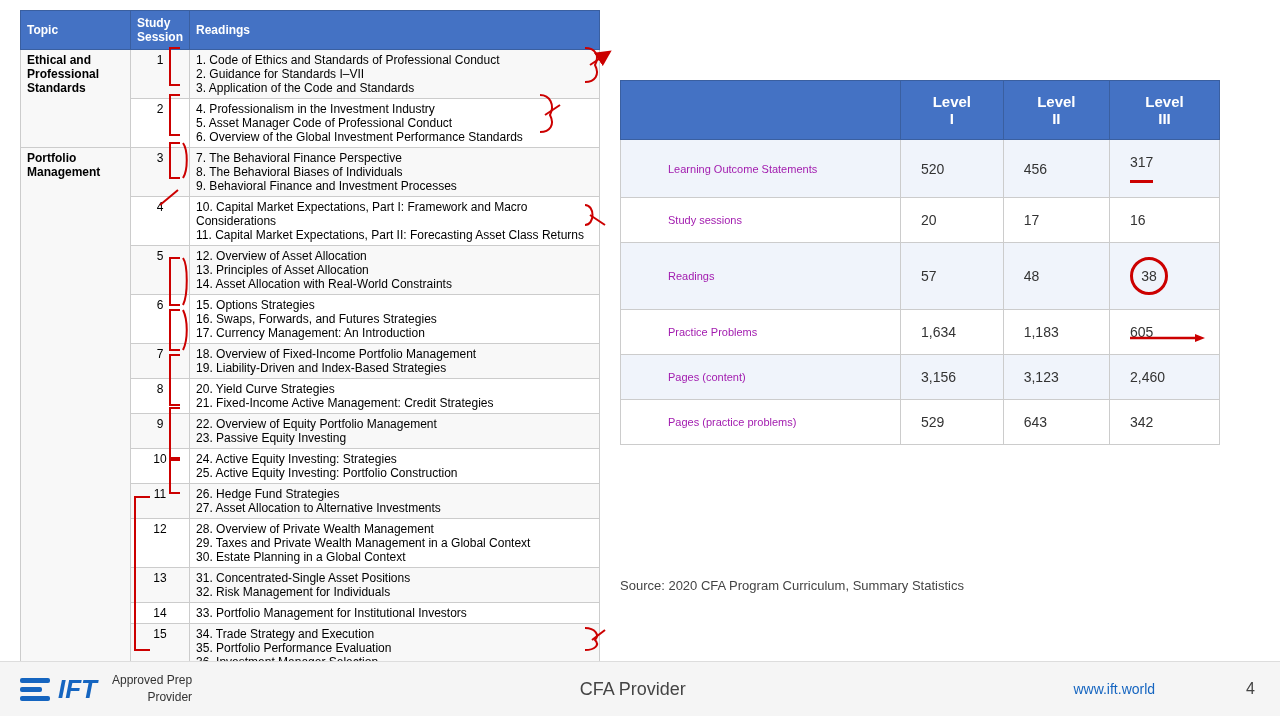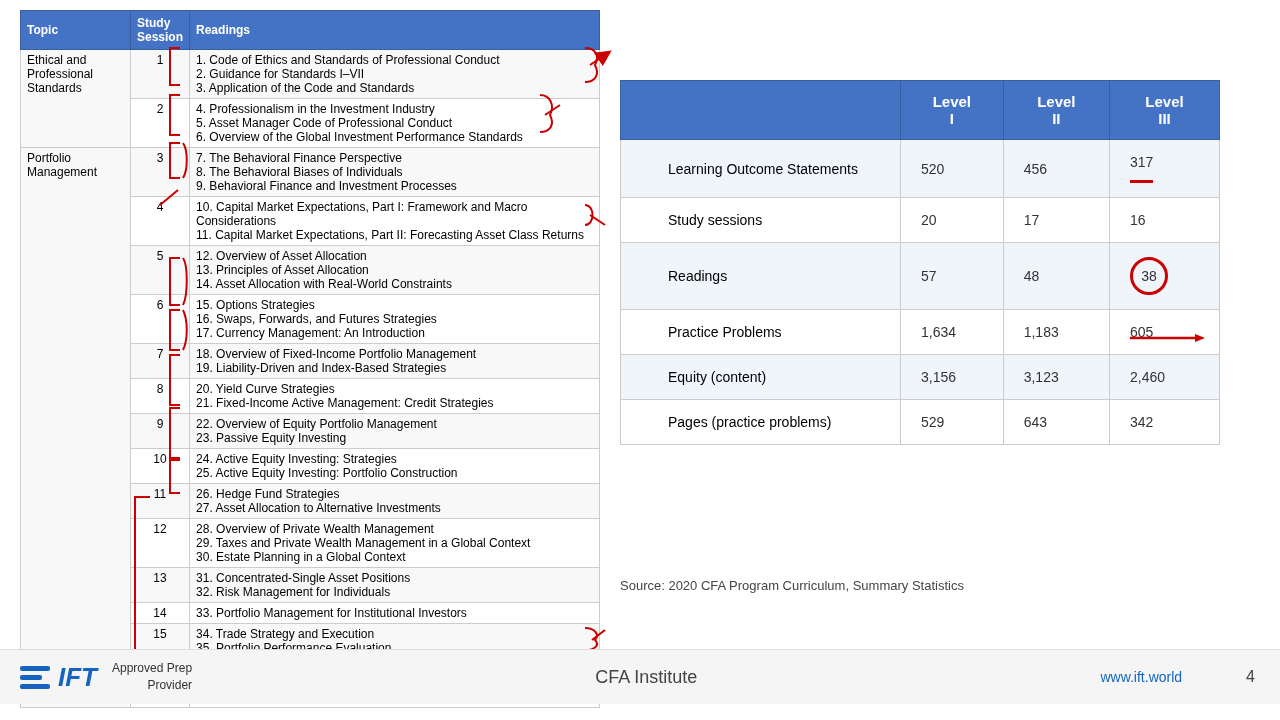--- a/index.html
+++ b/index.html
@@ -45,21 +45,21 @@
 
     .left-table tbody tr:nth-child(odd) td {
       background: #f8f8f8;
     }
 
     .left-table tbody tr:nth-child(even) td {
       background: #ffffff;
     }
 
     .topic-cell {
-      font-weight: normal;
+      font-weight: bold;
       width: 110px;
     }
 
     .session-cell {
       text-align: center;
       width: 55px;
     }
 
     
     .right-section {
@@ -98,22 +98,22 @@
 
     .stats-table tbody tr:nth-child(odd) td {
       background: #f0f4fb;
     }
 
     .stats-table tbody tr:nth-child(even) td {
       background: #ffffff;
     }
 
     .stats-table tbody tr td:first-child {
-      font-size: 14px;
-      color: #000000;
+      font-size: 11px;
+      color: #a21caf;
       padding-left: 47px;
     }
 
     .stats-table tbody tr td:not(:first-child) {
       text-align: left;
       font-size: 14px;
       color: #333;
     }
 
     
@@ -141,21 +141,21 @@
       left: 620px;
       top: 570px;
       font-size: 13px;
       color: #444;
       margin-top: 8px;
     }
 
     
     .bottom-bar {
       position: absolute;
-      bottom: 16px;
+      bottom: 4px;
       left: 0;
       width: 1280px;
       height: 55px;
       background: #f5f5f5;
       border-top: 1px solid #ddd;
       display: flex;
       align-items: center;
     }
 
     .ift-logo {
@@ -200,21 +200,21 @@
       flex: 1;
       text-align: center;
       font-size: 18px;
       color: #444;
       font-weight: 500;
     }
 
     .website-text {
       font-size: 14px;
       color: #1565C0;
-      margin-right: 64px;
+      margin-right: 91px;
     }
 
     .page-num {
       font-size: 16px;
       color: #444;
       margin-right: 25px;
     }
 
     
     .annotations-overlay {
@@ -439,21 +439,21 @@
         <td>1,183</td>
         <td style="position:relative;margin-left:30px;">
           <span>605</span>
           <svg style="position:absolute;bottom:10px;left:20px;pointer-events:none;" width="80" height="12">
             <line x1="0" y1="6" x2="65" y2="6" stroke="#cc0000" stroke-width="2.5"></line>
             <polygon points="65,2 75,6 65,10" fill="#cc0000"></polygon>
           </svg>
         </td>
       </tr>
       <tr>
-        <td>Equity (content)</td>
+        <td>Pages (content)</td>
         <td>3,156</td>
         <td>3,123</td>
         <td>2,460</td>
       </tr>
       <tr>
         <td>Pages (practice problems)</td>
         <td>529</td>
         <td>643</td>
         <td>342</td>
       </tr>
@@ -466,16 +466,16 @@
 <div class="bottom-bar">
   <div class="ift-logo">
     <div class="ift-logo-lines">
       <div class="ift-line ift-line-1"></div>
       <div class="ift-line ift-line-2"></div>
       <div class="ift-line ift-line-3"></div>
     </div>
     <span class="ift-text">IFT</span>
   </div>
   <div class="approved-text">Approved Prep<br>Provider</div>
-  <div class="cfa-text">CFA Institute</div>
+  <div class="cfa-text">CFA Provider</div>
   <div class="website-text">www.ift.world</div>
   <div class="page-num">4</div>
 </div>
 
 </body></html>

